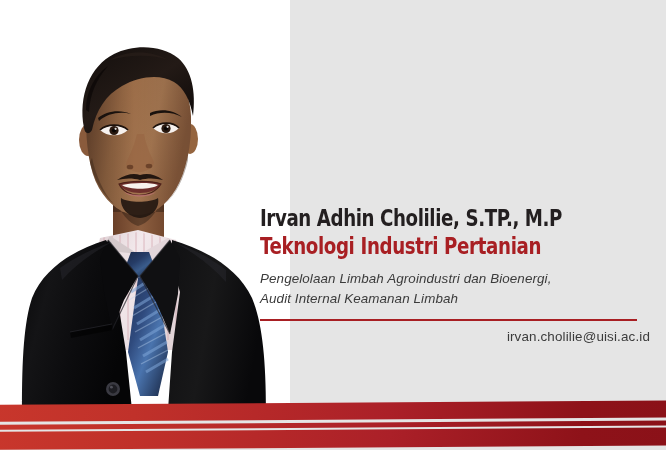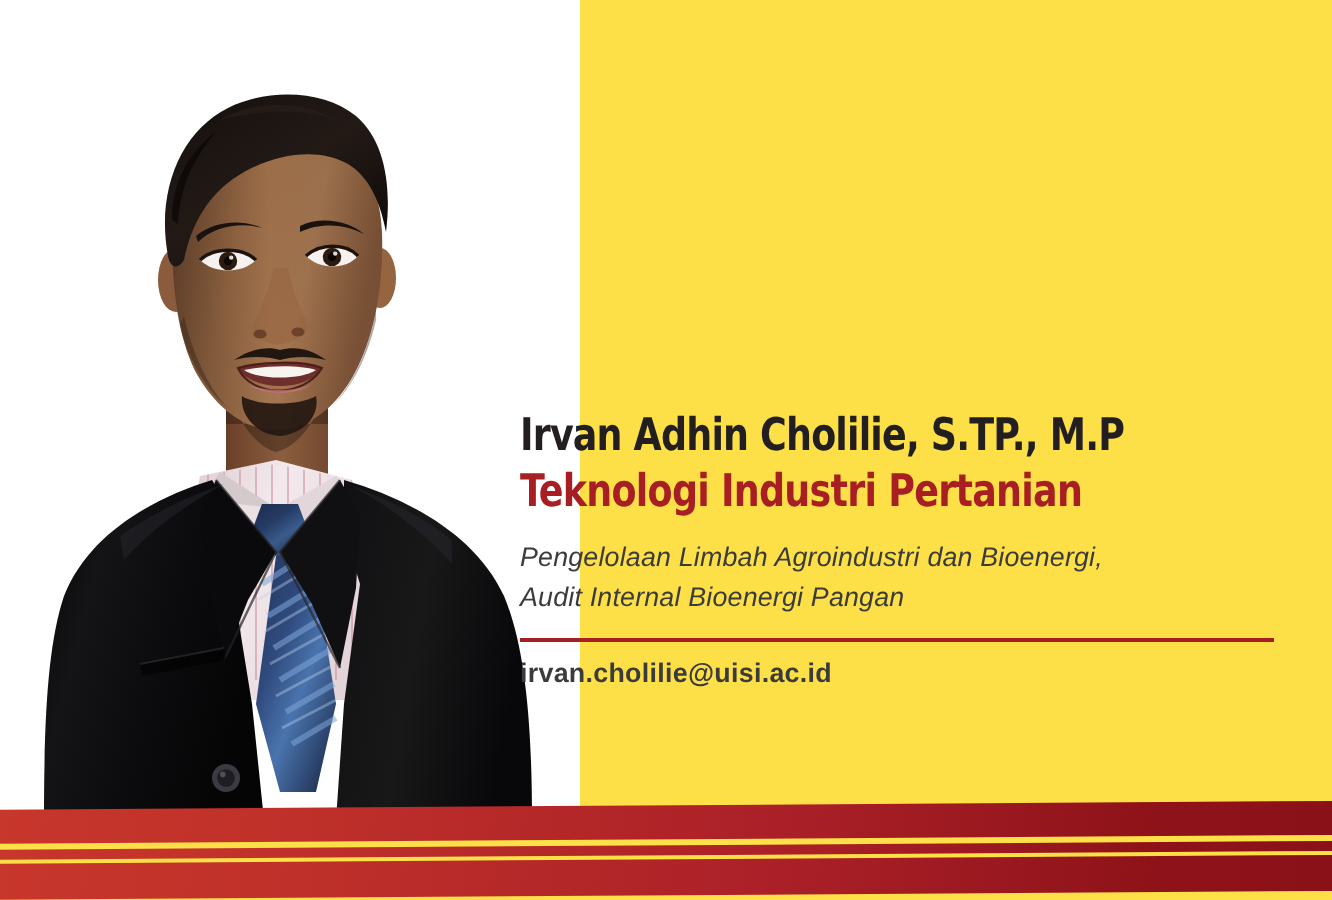--- a/index.html
+++ b/index.html
@@ -10,21 +10,21 @@
     height:450px;
     background:#ffffff;
     font-family:"Liberation Sans", sans-serif;
     overflow:hidden;
   }
 
   #card {
     position:relative;
     width:666px;
     height:450px;
-    background:#fde047;
+    background:#e5e5e5;
     overflow:hidden;
   }
 
   
   #portrait-wrap {
     position:absolute;
     left:0; top:0;
     width:290px;
     height:410px;
     overflow:hidden;
@@ -79,24 +79,25 @@
     margin-top:10px;
     width:377px;
     height:2px;
     background:#a81f23;
   }
 
   #email {
     margin-top:8px;
     font-family:"Liberation Sans", sans-serif;
     font-size:13.4px;
-    font-weight:700;
+    font-weight:400;
     color:#3b3b3b;
     letter-spacing:0.15px;
     white-space:nowrap;
+    text-align:right;
   }
 
   
   .band {
     position:absolute;
     left:-20px;
     width:706px;
     background:linear-gradient(100deg,#c9372c 0%, #c0312a 22%, #ab2028 58%, #8e1219 85%, #8a1118 100%);
   }
   #band-1 { top:405px;  height:17px;  transform:rotate(-0.38deg); transform-origin:left center; }
@@ -304,21 +305,21 @@
   </div>
 
   <div id="text-block">
 
     <div id="person-name">Irvan Adhin Cholilie, S.TP., M.P</div>
 
     <div id="department">Teknologi Industri Pertanian</div>
 
     <div id="expertise">
       <span class="exp-line">Pengelolaan Limbah Agroindustri dan Bioenergi,</span>
-      <span class="exp-line">Audit Internal Bioenergi Pangan</span>
+      <span class="exp-line">Audit Internal Keamanan Limbah</span>
     </div>
 
     <div id="divider"></div>
 
     <div id="email">irvan.cholilie@uisi.ac.id</div>
   </div>
 
   <div class="band" id="band-1"></div>
   <div class="band" id="band-2"></div>
   <div class="band" id="band-3"></div>

